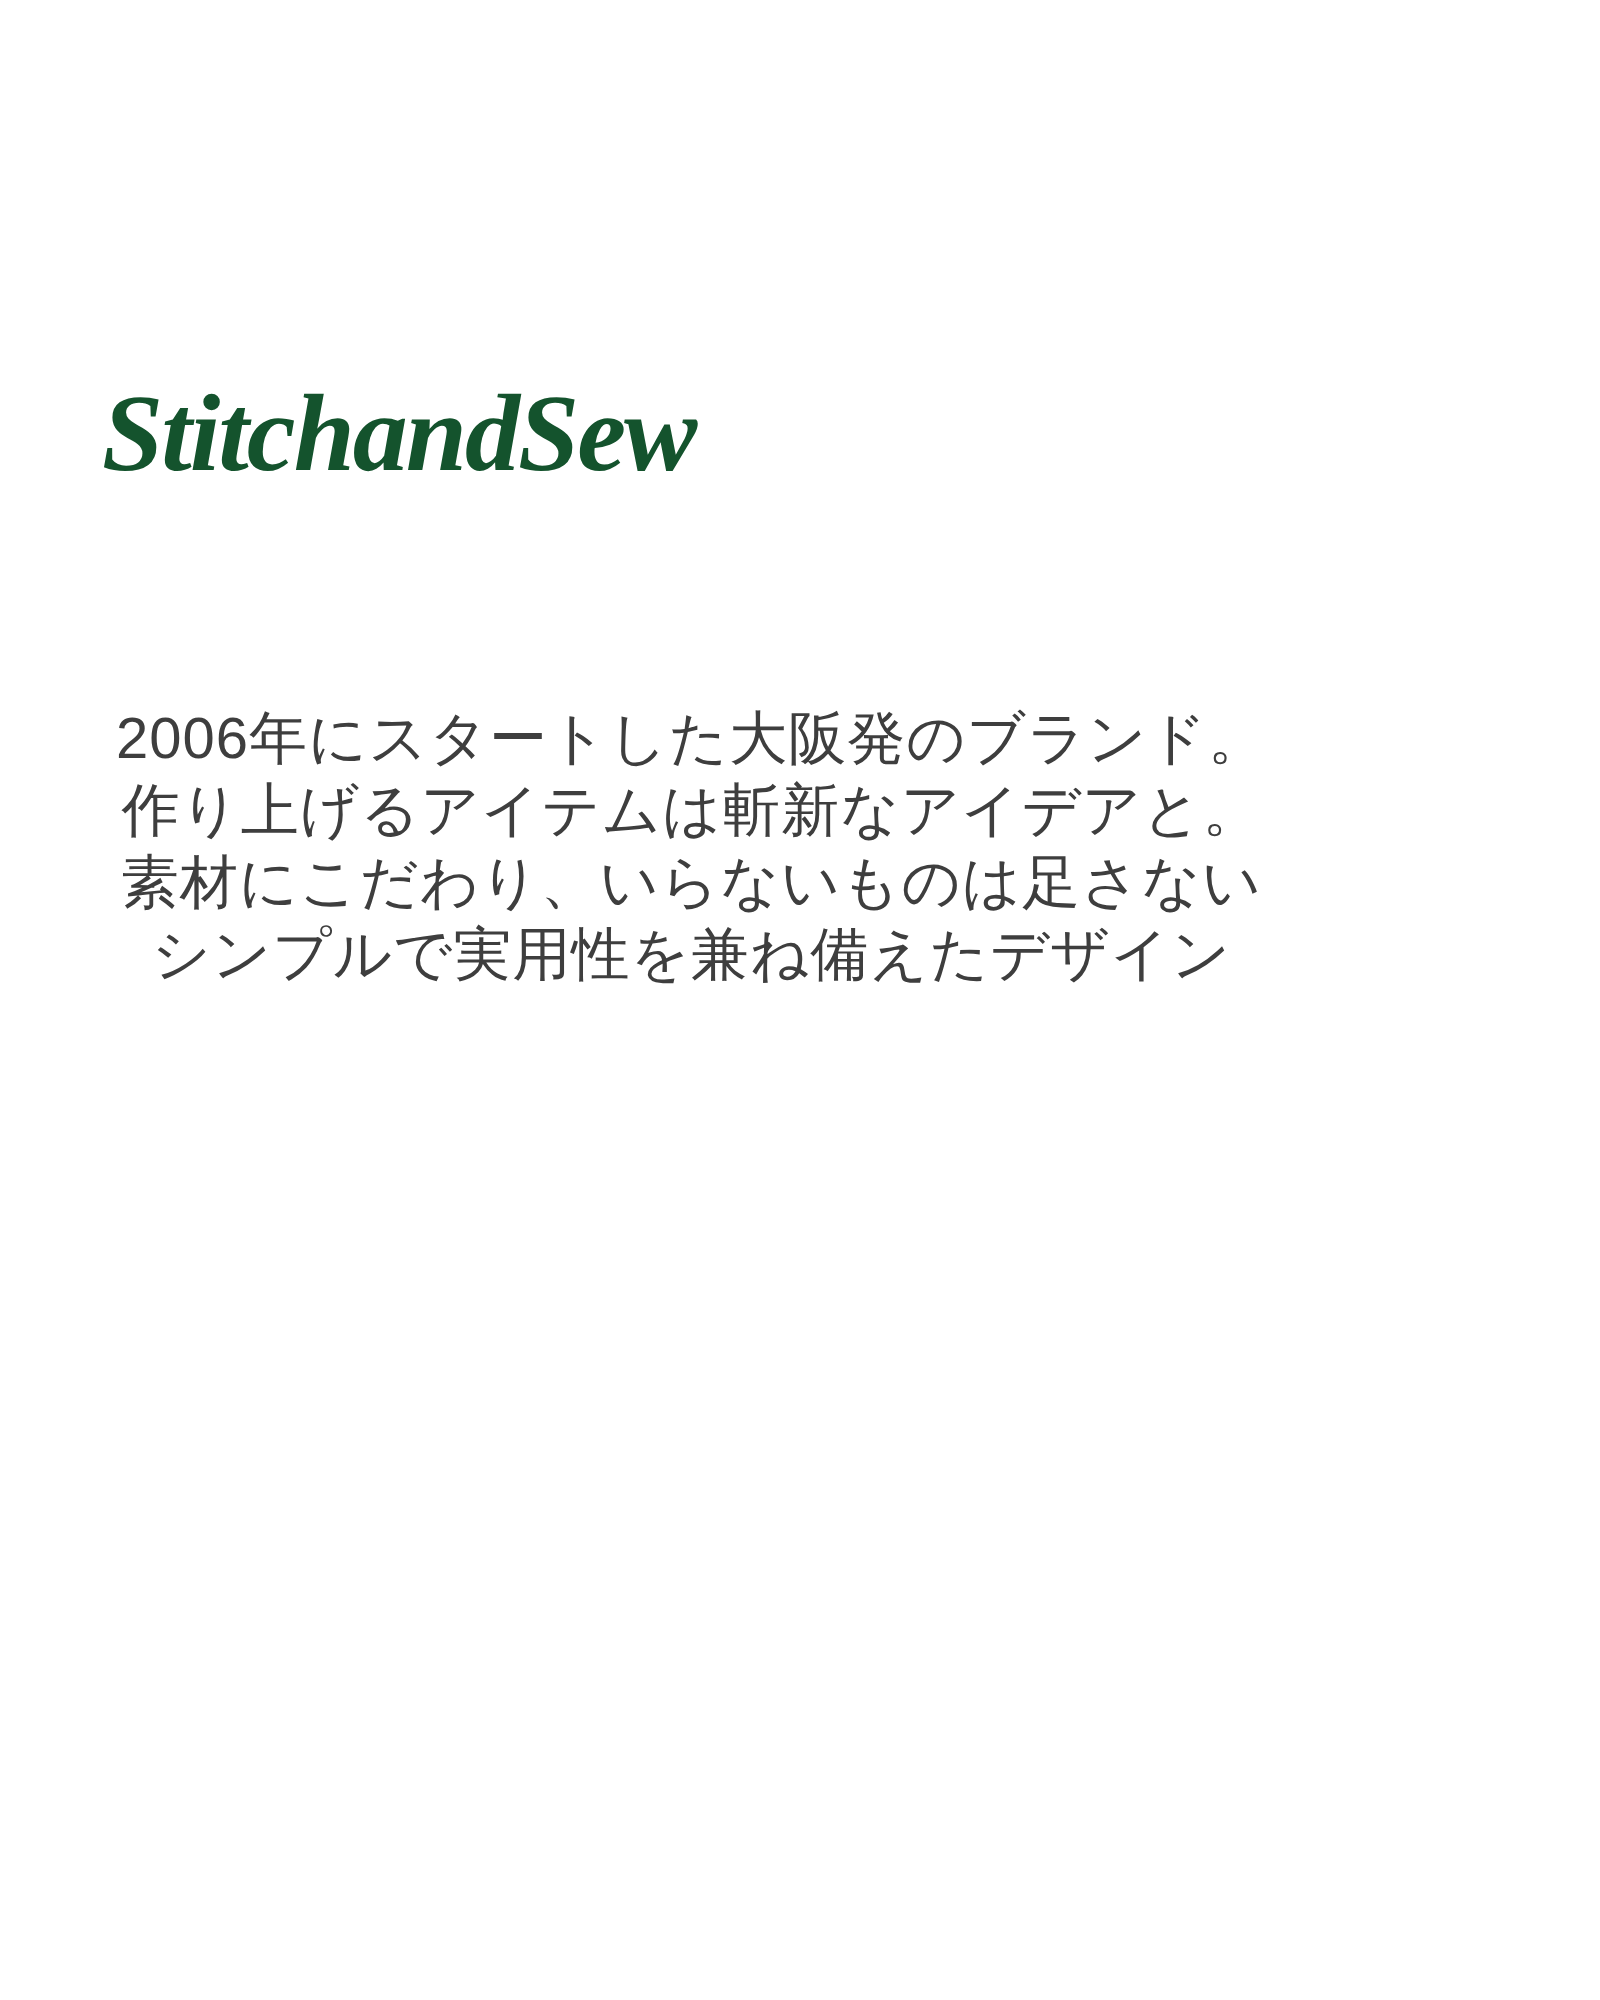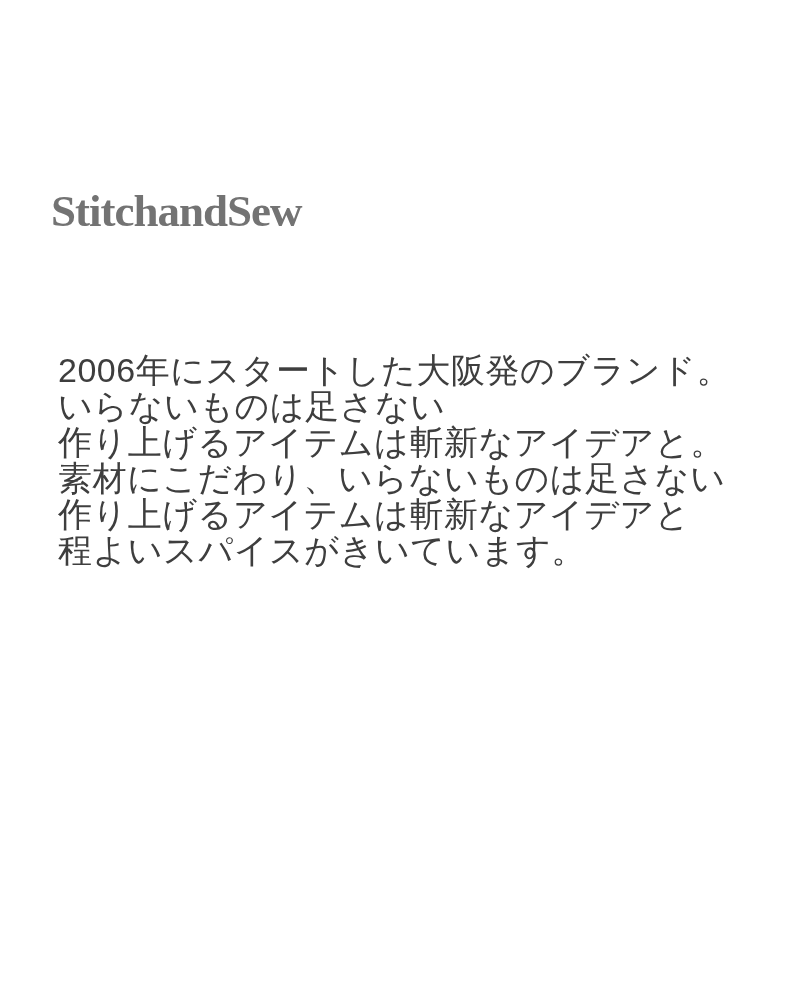--- a/index.html
+++ b/index.html
@@ -15,51 +15,51 @@
     overflow: hidden;
     font-family: "Liberation Sans", sans-serif;
   }
   .brand-title {
     position: absolute;
     left: 51px;
     top: 189px;
     margin: 0;
     font-family: "Liberation Serif", "DejaVu Serif", serif;
     font-weight: 700;
-    font-size: 45px;
+    font-size: 55px;
     line-height: 1.0;
     letter-spacing: -1px;
-    color: #737373;
+    color: #14532d;
     white-space: nowrap;
+    font-style: italic;
   }
   .brand-description {
     position: absolute;
     left: 58px;
     top: 352px;
     margin: 0;
     font-family: "Liberation Sans", "DejaVu Sans", sans-serif;
-    font-size: 34px;
+    font-size: 29px;
     font-weight: 400;
     line-height: 36px;
     letter-spacing: 0.5px;
     color: #3e3e3e;
+    text-align: center;
   }
   .brand-description .line {
     white-space: nowrap;
   }
 </style>
 </head>
 <body>
 
 <div class="page">
 
   <h1 class="brand-title">StitchandSew</h1>
 
   <div class="brand-description">
     <div class="line">2006年にスタートした大阪発のブランド。</div>
-    <div class="line">いらないものは足さない</div>
     <div class="line">作り上げるアイテムは斬新なアイデアと。</div>
     <div class="line">素材にこだわり、いらないものは足さない</div>
-    <div class="line">作り上げるアイテムは斬新なアイデアと</div>
-    <div class="line">程よいスパイスがきいています。</div>
+    <div class="line">シンプルで実用性を兼ね備えたデザイン</div>
   </div>
 
 </div>
 
 </body></html>

